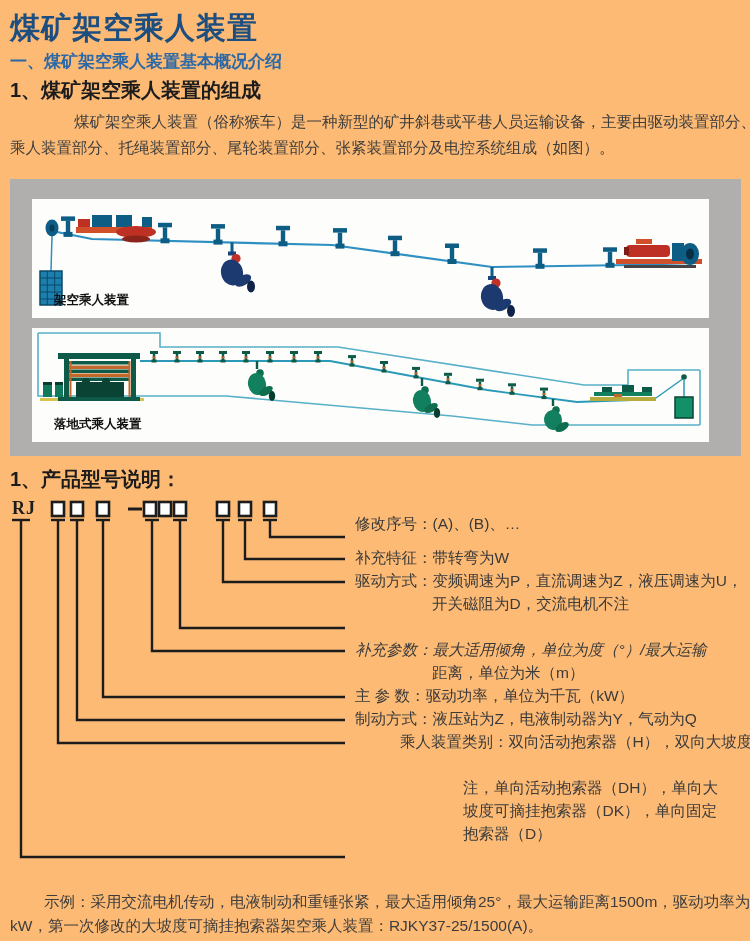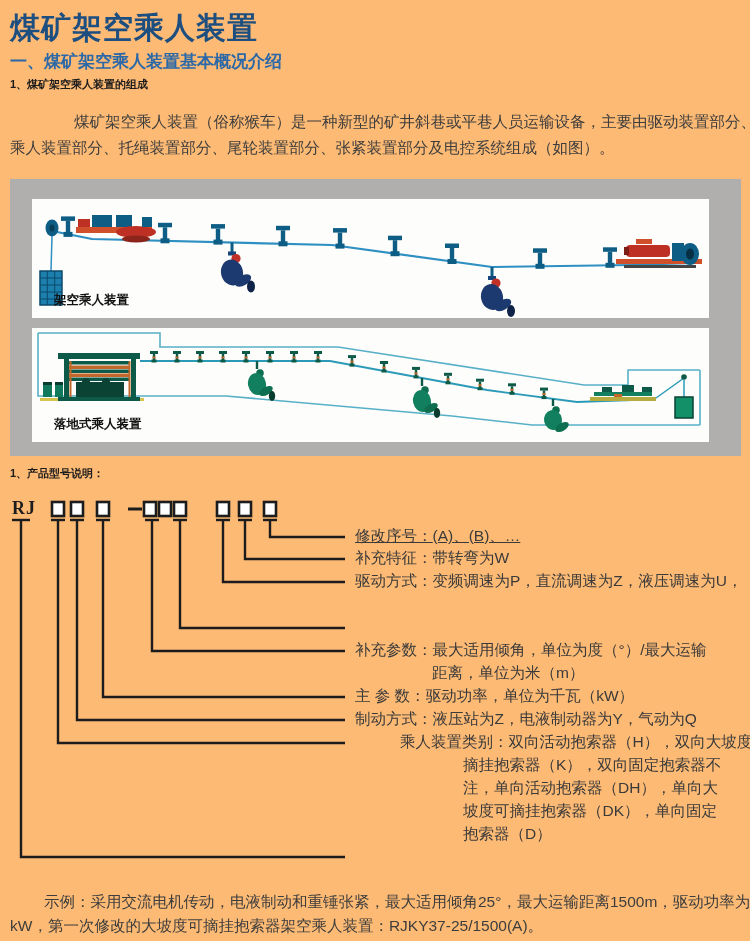--- a/index.html
+++ b/index.html
@@ -3,21 +3,21 @@
 <meta charset="utf-8">
 <style>
   html,body{margin:0;padding:0;background:#ffffff;}
   #page{
     position:relative;width:750px;height:941px;background:#fdba74;
     font-family:"Liberation Sans", sans-serif;color:#3a3a3a;overflow:hidden;
   }
   .abs{position:absolute;white-space:nowrap;}
   .title{font-size:30px;font-weight:bold;color:#1d4e80;letter-spacing:1px;}
   .section{font-size:17px;font-weight:bold;color:#2a68a8;}
-  .h-black{font-size:11px;font-weight:bold;color:#1c1c1c;}
+  .h-black{font-size:20px;font-weight:bold;color:#1c1c1c;}
   .body-line{font-size:15.5px;color:#3d3d3d;}
   .figure-box{position:absolute;left:10px;top:179px;width:731px;height:277px;background:#b0afad;}
   .panel{position:absolute;left:22px;width:677px;background:#fdfdfb;}
   .panel-label{position:absolute;left:22px;font-size:12.5px;font-weight:bold;color:#111;white-space:nowrap;}
   .mrow{font-size:15.5px;color:#3a3a3a;}
   .mrow .lbl{color:#3a3a3a;}
   .rj{font-family:"Liberation Serif", serif;font-size:18px;font-weight:bold;color:#1c1c1c;letter-spacing:1px;}
   svg{display:block;}
 </style>
 </head>
@@ -339,36 +339,36 @@
       <polyline points="152,25 152,156 345,156" fill="none"></polyline>
       <polyline points="103,25 103,202 345,202" fill="none"></polyline>
       <polyline points="77,25 77,225 345,225" fill="none"></polyline>
       <polyline points="58,25 58,248 345,248" fill="none"></polyline>
       <polyline points="21,25 21,362 345,362" fill="none"></polyline>
     </g>
   </svg>
 
   <div class="abs rj" style="left:12px;top:498px;">RJ</div>
 
-  <div class="abs mrow" style="left:355px;top:526px;text-decoration:underline;"><span class="lbl">修改序号：</span><span>(A)、(B)、…</span></div>
+  <div class="abs mrow" style="left:355px;top:514px;"><span class="lbl">修改序号：</span><span>(A)、(B)、…</span></div>
 
   <div class="abs mrow" style="left:355px;top:548px;"><span class="lbl">补充特征：</span><span>带转弯为W</span></div>
 
   <div class="abs mrow" style="left:355px;top:571px;"><span class="lbl">驱动方式：</span><span>变频调速为P，直流调速为Z，液压调速为U，</span></div>
-
-
-  <div class="abs mrow" style="left:355px;top:640px;"><span class="lbl">补充参数：</span><span>最大适用倾角，单位为度（°）/最大运输</span></div>
+  <div class="abs mrow" style="left:432px;top:594px;">开关磁阻为D，交流电机不注</div>
+
+
+  <div class="abs mrow" style="left:355px;top:640px;font-style:italic;"><span class="lbl">补充参数：</span><span>最大适用倾角，单位为度（°）/最大运输</span></div>
   <div class="abs mrow" style="left:432px;top:663px;">距离，单位为米（m）</div>
 
   <div class="abs mrow" style="left:355px;top:686px;"><span class="lbl">主 参 数：</span><span>驱动功率，单位为千瓦（kW）</span></div>
 
   <div class="abs mrow" style="left:355px;top:709px;"><span class="lbl">制动方式：</span><span>液压站为Z，电液制动器为Y，气动为Q</span></div>
 
   <div class="abs mrow" style="left:355px;top:732px;margin-left:45px;"><span class="lbl">乘人装置类别：</span><span>双向活动抱索器（H），双向大坡度可</span></div>
-  <div class="abs mrow" style="left:463px;top:755px;">摘挂抱索器（K），双向固定抱索器不</div>
   <div class="abs mrow" style="left:463px;top:778px;">注，单向活动抱索器（DH），单向大</div>
   <div class="abs mrow" style="left:463px;top:801px;">坡度可摘挂抱索器（DK），单向固定</div>
   <div class="abs mrow" style="left:463px;top:824px;">抱索器（D）</div>
 
 
   <div class="abs body-line" style="left:44px;top:892px;">示例：采用交流电机传动，电液制动和重锤张紧，最大适用倾角25°，最大运输距离1500m，驱动功率为37</div>
   <div class="abs body-line" style="left:10px;top:916px;">kW，第一次修改的大坡度可摘挂抱索器架空乘人装置：RJKY37-25/1500(A)。</div>
 
 </div>
 

